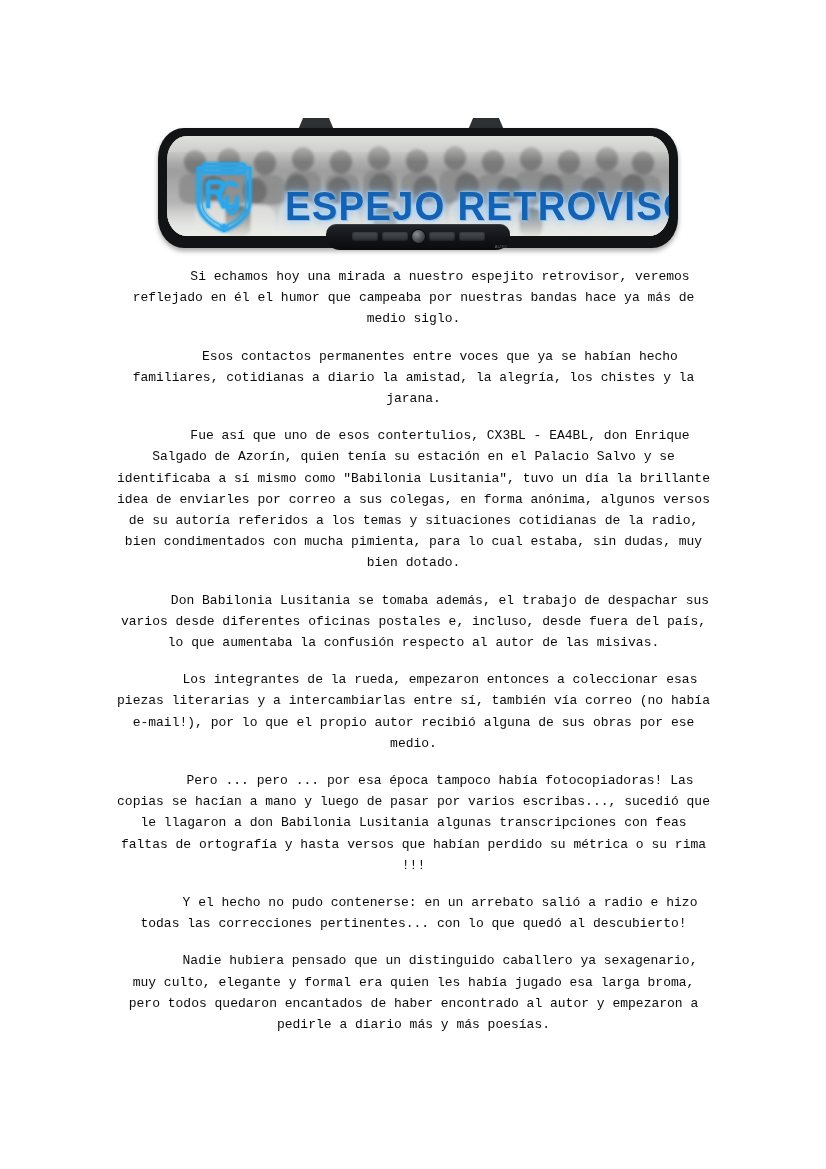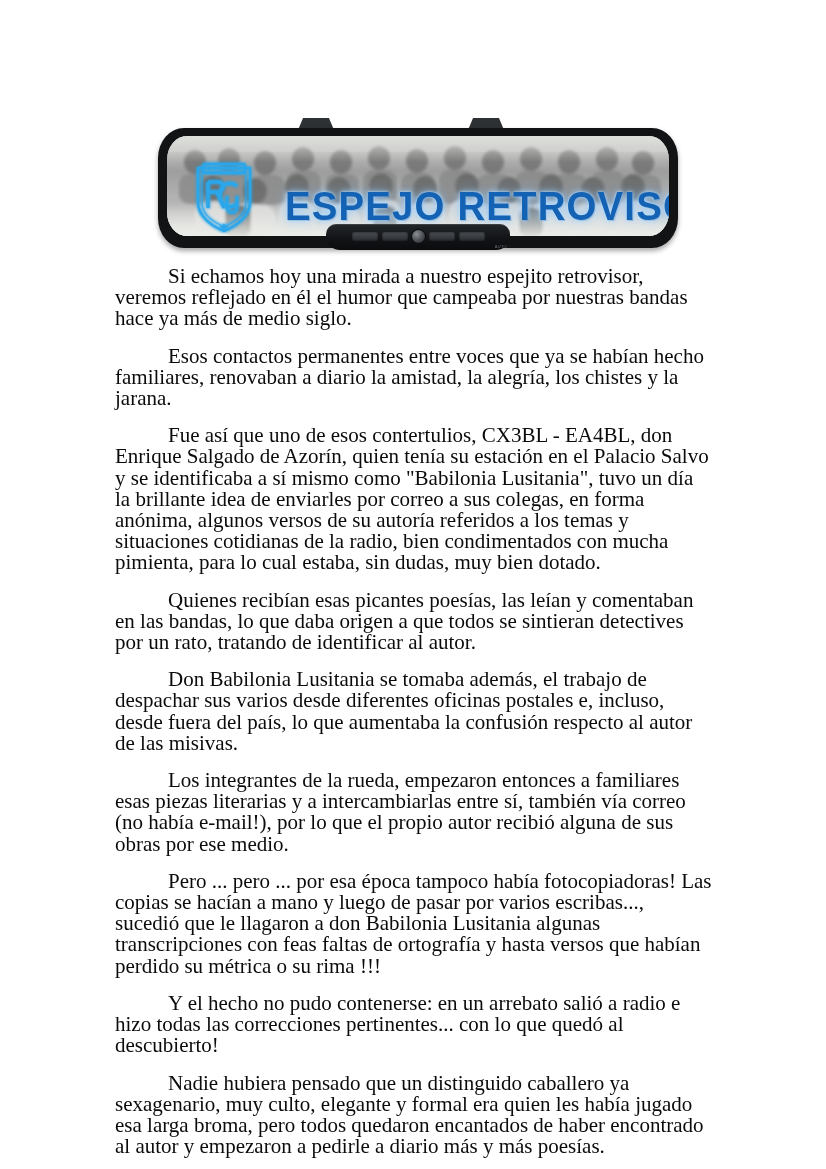--- a/index.html
+++ b/index.html
@@ -188,26 +188,26 @@
   
   .content {
     position: absolute;
     left: 115px;
     top: 266px;
     width: 597px;
   }
 
   p.para {
     margin: 0 0 16px 0;
-    font-size: 21px;
+    font-size: 13px;
     line-height: 21.2px;
-    text-align: left;
+    text-align: center;
     text-indent: 53px;
     color: #0b0b0b;
-    font-family: Liberation Serif, serif;
+    font-family: Liberation Mono, monospace;
   }
   p.para:last-child { margin-bottom: 8px; }
 </style>
 </head>
 <body>
 
 <div class="page">
 
   <div class="banner-wrap">
     <div class="mirror">
@@ -358,23 +358,22 @@
             <div class="strip-btn"></div>
           </div>
           <div class="strip-label">AUTO</div>
         </div>
       </div>
     </div>
   </div>
 
   <div class="content">
     <p class="para">Si echamos hoy una mirada a nuestro espejito retrovisor, veremos reflejado en él el humor que campeaba por nuestras bandas hace ya más de medio siglo.</p>
-    <p class="para">Esos contactos permanentes entre voces que ya se habían hecho familiares, renovaban a diario la amistad, la alegría, los chistes y la jarana.</p>
+    <p class="para">Esos contactos permanentes entre voces que ya se habían hecho familiares, cotidianas a diario la amistad, la alegría, los chistes y la jarana.</p>
     <p class="para">Fue así que uno de esos contertulios, CX3BL - EA4BL,  don Enrique Salgado de Azorín, quien tenía su estación en el Palacio Salvo y se identificaba a sí mismo como "Babilonia Lusitania",  tuvo un día la brillante idea de enviarles por correo a sus colegas, en forma anónima, algunos versos de su autoría referidos a los temas y situaciones cotidianas de la radio, bien condimentados con mucha pimienta, para lo cual estaba, sin dudas, muy bien dotado.</p>
-    <p class="para">Quienes recibían esas picantes poesías, las leían y comentaban en las bandas, lo que daba origen a que todos se sintieran detectives por un rato, tratando de identificar al autor.</p>
     <p class="para">Don Babilonia Lusitania se tomaba además, el trabajo de despachar sus varios desde diferentes oficinas postales e, incluso, desde fuera del país, lo que aumentaba la confusión respecto al autor de las misivas.</p>
-    <p class="para">Los integrantes de la rueda, empezaron entonces a familiares esas piezas literarias y a intercambiarlas entre sí, también vía correo (no había e-mail!),  por lo que el propio autor recibió alguna de sus obras por ese medio.</p>
+    <p class="para">Los integrantes de la rueda, empezaron entonces a coleccionar esas piezas literarias y a intercambiarlas entre sí, también vía correo (no había e-mail!),  por lo que el propio autor recibió alguna de sus obras por ese medio.</p>
     <p class="para">Pero ... pero ... por esa época tampoco había fotocopiadoras!  Las copias se hacían a mano y luego de pasar por varios escribas...,  sucedió que le llagaron a don Babilonia Lusitania algunas transcripciones con feas faltas de ortografía y hasta versos que habían perdido su métrica o su rima !!!</p>
     <p class="para">Y el hecho no pudo contenerse: en un arrebato salió a radio e hizo todas las correcciones pertinentes... con lo que quedó al descubierto!</p>
     <p class="para">Nadie hubiera pensado que un distinguido caballero ya sexagenario, muy culto, elegante y formal era quien les había jugado esa larga broma, pero todos quedaron encantados de haber encontrado al autor y empezaron a pedirle a diario más y más poesías.</p>
   </div>
 
 </div>
 
 </body></html>

